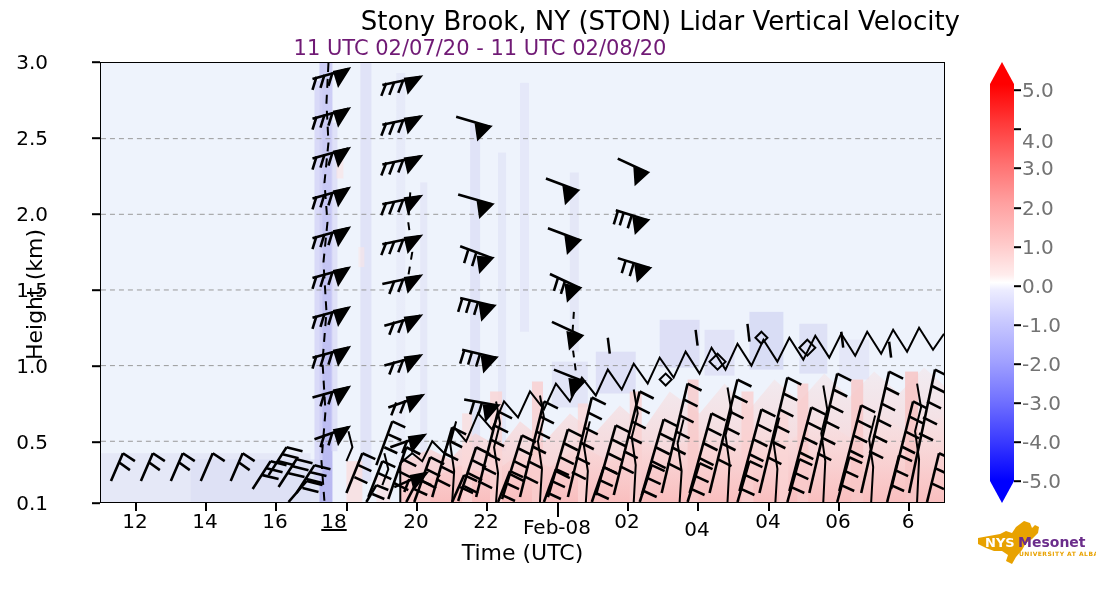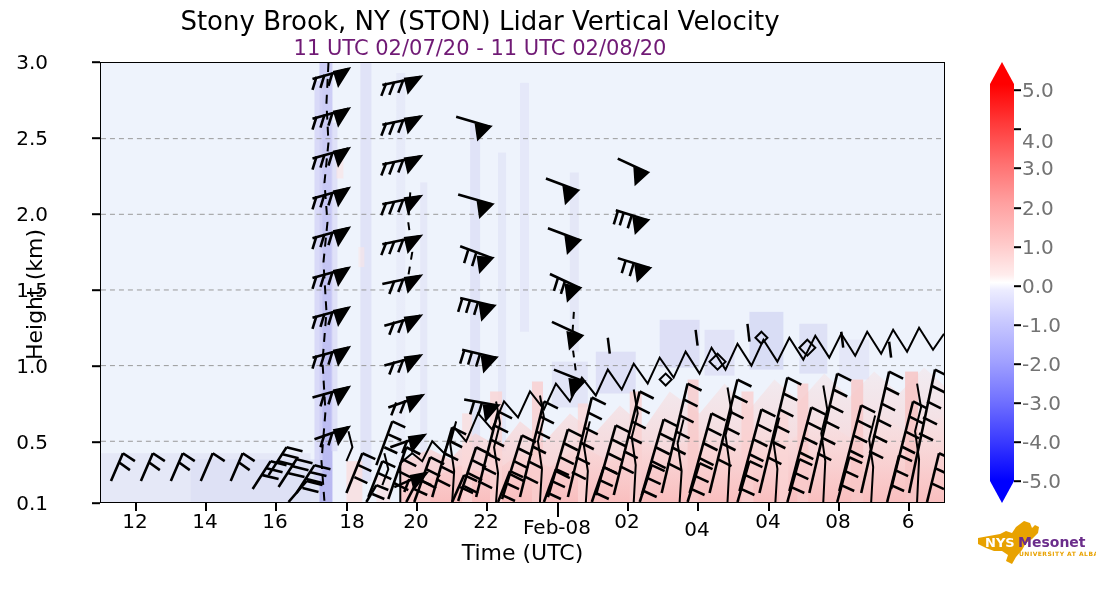--- a/index.html
+++ b/index.html
@@ -13,21 +13,21 @@
     position: relative;
     font-family: "DejaVu Sans", sans-serif;
     overflow: hidden;
   }
 
   
   #title-main {
     position: absolute;
     left: 0; top: 6px;
     width: 960px;
-    text-align: center;
+    text-align: right;
     font-size: 26px;
     color: #000;
     white-space: nowrap;
   }
   #title-sub {
     position: absolute;
     left: 0; top: 36px;
     width: 960px;
     text-align: center;
     font-size: 21px;
@@ -690,28 +690,28 @@
 <div class="ytick-mark" style="top:290px;"></div>
 <div class="ytick-mark" style="top:366px;"></div>
 <div class="ytick-mark" style="top:442px;"></div>
 <div class="ytick-mark" style="top:503px;"></div>
 
 <div id="ylabel">Height (km)</div>
 
 <div class="xtick" style="left:135px;">12</div>
 <div class="xtick" style="left:205px;">14</div>
 <div class="xtick" style="left:275px;">16</div>
-<div class="xtick" style="left:352px;">18</div>
+<div class="xtick" style="left:334px;text-decoration:underline;">18</div>
 <div class="xtick" style="left:416px;">20</div>
 <div class="xtick" style="left:486px;">22</div>
 <div class="xtick" style="left:557px;top:515px;">Feb-08</div>
 <div class="xtick" style="left:627px;">02</div>
 <div class="xtick" style="left:697px;margin-top:8px;">04</div>
 <div class="xtick" style="left:768px;">04</div>
-<div class="xtick" style="left:838px;">08</div>
+<div class="xtick" style="left:838px;">06</div>
 <div class="xtick" style="left:908px;">6</div>
 
 <div class="xtick-mark" style="left:135px;"></div>
 <div class="xtick-mark" style="left:205px;"></div>
 <div class="xtick-mark" style="left:275px;"></div>
 <div class="xtick-mark" style="left:346px;"></div>
 <div class="xtick-mark" style="left:416px;"></div>
 <div class="xtick-mark" style="left:486px;"></div>
 <div class="xtick-mark" style="left:557px;top:503px;height:14px;"></div>
 <div class="xtick-mark" style="left:627px;"></div>

